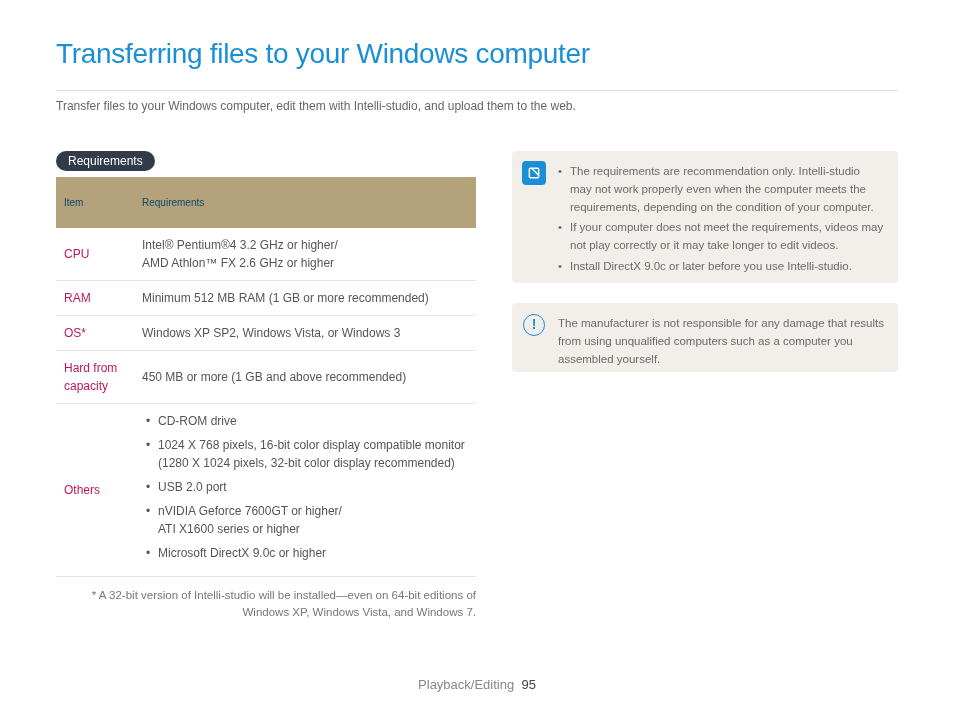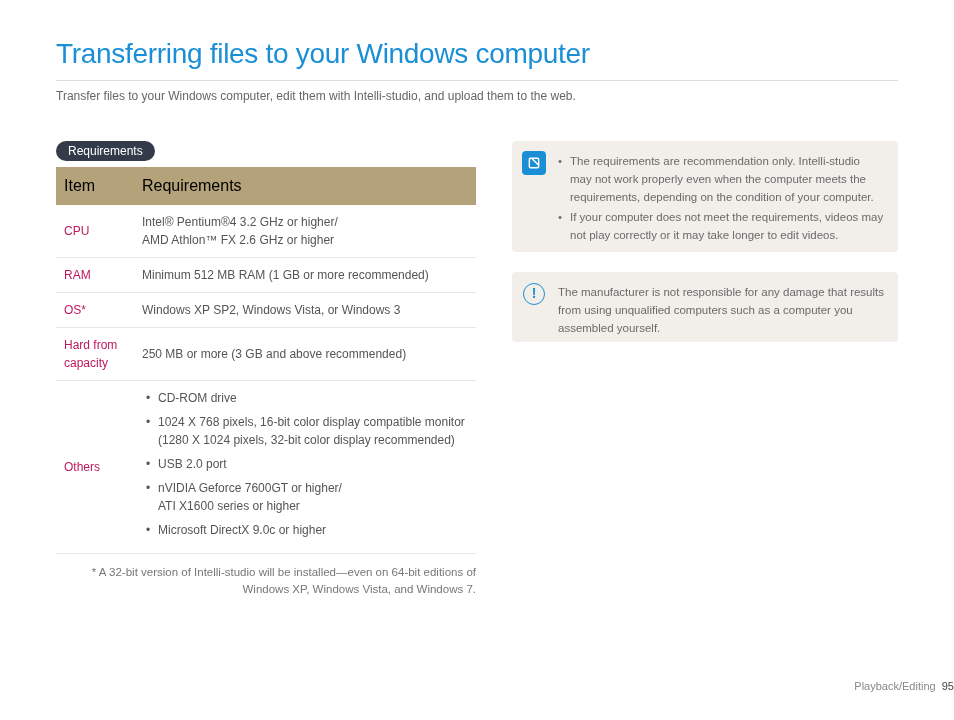--- a/index.html
+++ b/index.html
@@ -9,21 +9,21 @@
     width: 954px;
     height: 720px;
     padding: 38px 56px 30px 56px;
     color: #555;
     position: relative;
   }
   h1 {
     font-size: 28px;
     font-weight: 400;
     color: #1a8fd6;
-    margin-bottom: 10px;
+    margin-bottom: 20px;
     letter-spacing: -0.3px;
   }
   .hr {
     border: none;
     border-top: 1px solid #ddd;
     margin-bottom: 8px;
   }
   .intro {
     font-size: 12px;
     color: #666;
@@ -49,25 +49,25 @@
     margin-bottom: 6px;
   }
   table {
     width: 100%;
     border-collapse: collapse;
     font-size: 12px;
     color: #555;
   }
   thead th {
     background: #b3a27a;
-    color: #000000;
+    color: #0c4a6e;
     font-weight: 400;
     text-align: left;
-    padding: 10px 8px;
-    font-size: 16px;
+    padding: 20px 8px;
+    font-size: 10px;
   }
   tbody td {
     padding: 8px 8px;
     vertical-align: middle;
     border-bottom: 1px solid #e6e6e6;
     line-height: 1.5;
   }
   tbody td:first-child {
     width: 78px;
     color: #be185d;
@@ -140,22 +140,22 @@
   .note-box ul li::before {
     content: "•";
     position: absolute;
     left: 0;
   }
   .footer {
     position: absolute;
     bottom: 28px;
     left: 0;
     width: 100%;
-    text-align: right;
-    font-size: 11px;
+    text-align: center;
+    font-size: 13px;
     color: #888;
   }
   .footer .pg {
     color: #444;
   }
 </style>
 </head>
 <body>
 
 <h1>Transferring files to your Windows computer</h1>
@@ -181,21 +181,21 @@
         <tr>
           <td>RAM</td>
           <td>Minimum 512 MB RAM (1 GB or more recommended)</td>
         </tr>
         <tr>
           <td>OS*</td>
           <td>Windows XP SP2, Windows Vista, or Windows 3</td>
         </tr>
         <tr>
           <td>Hard from capacity</td>
-          <td>250 MB or more (3 GB and above recommended)</td>
+          <td>450 MB or more (1 GB and above recommended)</td>
         </tr>
         <tr>
           <td>Others</td>
           <td>
             <ul>
               <li>CD-ROM drive</li>
               <li>1024 X 768 pixels, 16-bit color display compatible monitor (1280 X 1024 pixels, 32-bit color display recommended)</li>
               <li>USB 2.0 port</li>
               <li style="white-space:pre-line">nVIDIA Geforce 7600GT or higher/
 ATI X1600 series or higher</li>
@@ -212,20 +212,21 @@
     <div class="note-box">
       <div class="icon info-icon">
         <svg width="14" height="14" viewBox="0 0 24 24" fill="none" stroke="white" stroke-width="2.5">
             <rect x="4" y="4" width="16" height="16" rx="2"></rect>
             <path d="M8 4 L20 16"></path>
           </svg>
       </div>
       <ul>
         <li>The requirements are recommendation only. Intelli-studio may not work properly even when the computer meets the requirements, depending on the condition of your computer.</li>
         <li>If your computer does not meet the requirements, videos may not play correctly or it may take longer to edit videos.</li>
+        <li>Install DirectX 9.0c or later before you use Intelli-studio.</li>
       </ul>
     </div>
 
     <div class="note-box">
       <div class="icon">
         <span class="warn-icon" style="display:flex;align-items:center;justify-content:center;">!</span>
       </div>
       <span>The manufacturer is not responsible for any damage that results from using unqualified computers such as a computer you assembled yourself.</span>
     </div>
   </div>

